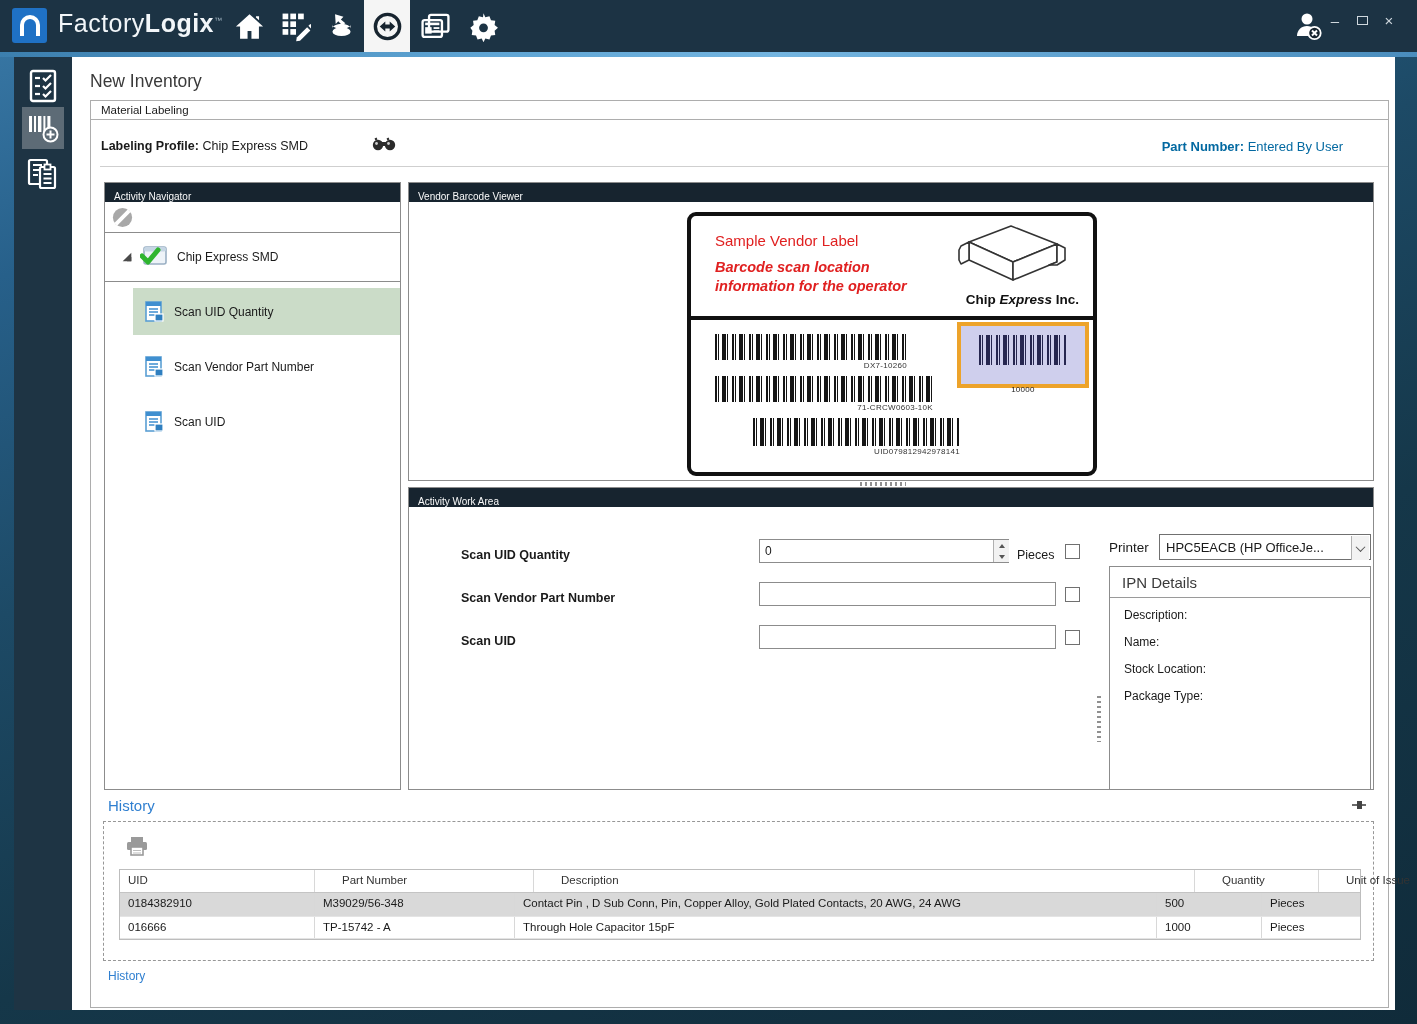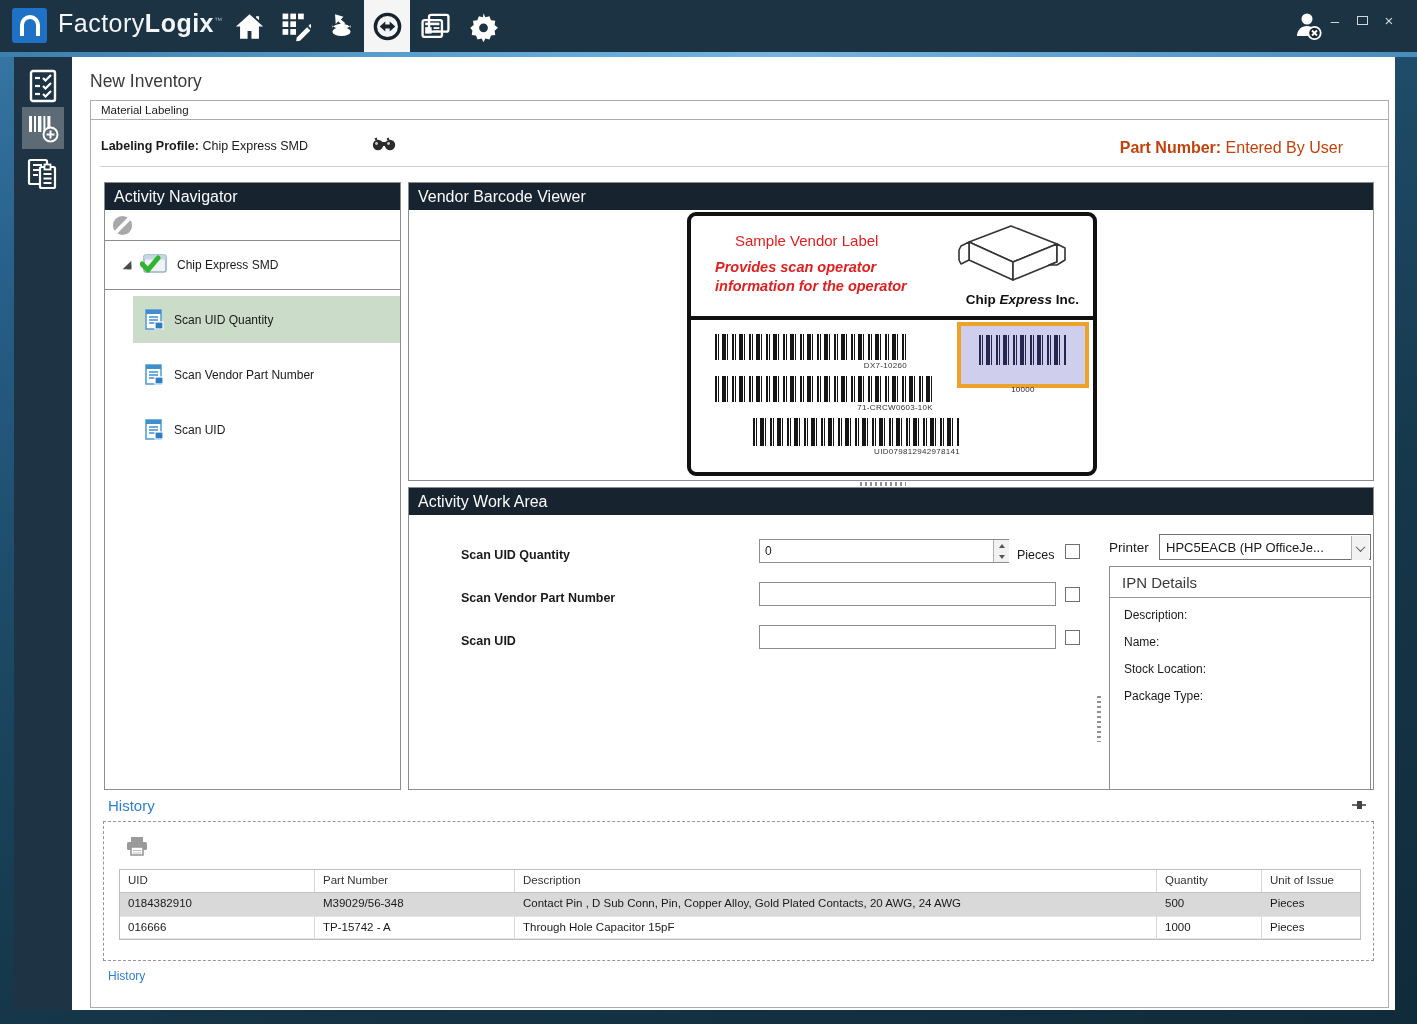--- a/index.html
+++ b/index.html
@@ -35,46 +35,46 @@
   
   .content { position:absolute; left:72px; top:57px; width:1323px; height:953px; background:#fff; }
   .page-title { position:absolute; left:18px; top:14px; font-size:17.5px; color:#3a3a3a; }
   .material-box { position:absolute; left:18px; top:43px; width:1299px; height:908px;
     border:1px solid #adadad; }
   .material-tab { height:19px; border-bottom:1px solid #adadad; line-height:18px;
     padding-left:10px; font-size:11.5px; color:#1a1a1a; }
   .profile-row { position:absolute; left:29px; top:82px; font-size:12.5px; color:#1a1a1a; }
   .profile-row b, .pn-row b { font-weight:bold; }
   .binoculars { position:absolute; left:300px; top:80px; cursor:pointer; }
-  .pn-row { position:absolute; right:52px; top:82px; font-size:16px; color:#c2410c;text-align:right; }
+  .pn-row { position:absolute; right:52px; top:82px; font-size:13px; color:#0369a1;text-align:right; }
   .hdr-divider { position:absolute; left:28px; top:109px; width:1288px; height:1px; background:#cfcfcf; }
 
   .panel { position:absolute; background:#fff; border:1px solid #8c8c8c; }
-  .panel-header { height:27px; background:#17242f; color:#fafafa; font-size:16px;
+  .panel-header { height:19px; background:#17242f; color:#fafafa; font-size:10px;
     line-height:27px; padding-left:9px; }
 
   
   #nav-panel { left:32px; top:125px; width:297px; height:608px; }
   .nav-toolbar { height:31px; border-bottom:1px solid #8c8c8c; display:flex; align-items:center; padding-left:6px; }
   .tree-root-row { height:49px; border-bottom:1px solid #8c8c8c; display:flex; align-items:center;
     padding-left:15px; cursor:pointer; }
   .expander { width:0; height:0; border-left:7px solid transparent; border-top:7px solid transparent;
     border-bottom:7px solid #4a4a4a; border-right:7px solid #4a4a4a; transform:scale(.62); margin-right:6px; }
   .tree-root-row .lbl { font-size:12px; color:#1a1a1a; margin-left:9px; }
   .tree-item { margin-left:28px; height:47px; display:flex; align-items:center; padding-left:12px; cursor:pointer; }
   .tree-item.selected { background:#cbdcc8; }
   .tree-item .lbl { font-size:12px; color:#1a1a1a; margin-left:10px; }
   .gap6 { height:6px; } .gap8 { height:8px; }
 
   
   #vendor-panel { left:336px; top:125px; width:966px; height:299px; }
   .vendor-label { position:absolute; left:278px; top:29px; width:410px; height:264px;
     border:4px solid #111; border-radius:9px; background:#fff; }
   .vl-top { position:relative; height:104px; border-bottom:4px solid #111; }
-  .vl-heading { position:absolute; left:24px; top:16px; font-size:15px; color:#e02020;margin-left:20px; }
+  .vl-heading { position:absolute; left:24px; top:16px; font-size:15px; color:#e02020; }
   .vl-sub { position:absolute; left:24px; top:42px; font-size:14.5px; font-weight:bold; font-style:italic;
     color:#e02020; line-height:19px; }
   .vl-chip { position:absolute; right:20px; top:4px; }
   .vl-company { position:absolute; right:14px; top:76px; font-size:13.5px; font-weight:bold; color:#111; }
   .vl-company .it { font-style:italic; }
   .vl-bottom { position:relative; height:152px; }
   .barcode { background:repeating-linear-gradient(90deg,
       #151515 0 2px, transparent 2px 3px, #151515 3px 4px, transparent 4px 7px,
       #151515 7px 11px, transparent 11px 12px, #151515 12px 13px, transparent 13px 17px); }
   .bc-wrap { position:absolute; text-align:right; }
@@ -125,21 +125,21 @@
   .history-title { position:absolute; left:36px; top:740px; font-size:15px; color:#2f7fd0; }
   .pin-btn { position:absolute; left:1280px; top:742px; cursor:pointer; }
   .history-box { position:absolute; left:31px; top:764px; width:1271px; height:140px;
     border:1px dashed #979797; background:#fff; }
   .print-btn { position:absolute; left:22px; top:14px; cursor:pointer; }
   .history-table { position:absolute; left:15px; top:47px; width:1242px; border:1px solid #bdbdbd;
     border-collapse:collapse; font-size:11.5px; }
   .ht-row { display:grid; grid-template-columns:195px 200px 642px 105px 98px; height:23px; }
   .ht-row > div { padding:4px 0 0 8px; white-space:nowrap; overflow:hidden; border-right:1px solid #d8d8d8; }
   .ht-row > div:last-child { border-right:none; }
-  .ht-head { color:#333; border-bottom:1px solid #c4c4c4; }
+  .ht-head { color:#333; border-bottom:1px solid #c4c4c4;gap:19px; }
   .ht-data { color:#1a1a1a; cursor:pointer; }
   .ht-data.selected { background:#d9d9d9; }
   .ht-data.r2 { border-top:1px solid #e4e4e4; border-bottom:1px solid #e4e4e4; }
   .history-link { position:absolute; left:36px; top:912px; font-size:12px; color:#2f7fd0; cursor:pointer; }
 </style>
 </head>
 <body>
 
 <div class="titlebar">
   <div class="logo-box">
@@ -340,21 +340,21 @@
       <span class="lbl">Scan UID</span>
     </div>
   </div>
 
   <div class="panel" id="vendor-panel">
     <div class="panel-header">Vendor Barcode Viewer</div>
     <div class="vendor-label">
       <div class="vl-top">
         <div class="vl-heading">Sample Vendor Label</div>
         <div class="vl-sub">
-          <div>Provides scan operator</div>
+          <div>Barcode scan location</div>
           <div>information for the operator</div>
         </div>
         <svg class="vl-chip" width="124" height="64" viewBox="0 0 124 64">
           <g fill="#fff" stroke="#333" stroke-width="1.6" stroke-linejoin="round">
             <polygon points="20,22 62,6 108,24 64,42"></polygon>
             <polygon points="20,22 20,40 64,60 64,42"></polygon>
             <polygon points="64,42 64,60 108,42 108,24"></polygon>
             <polygon points="12,26 20,22 20,40 12,44 10,40 10,30"></polygon>
             <polygon points="100,45 108,42 108,24 116,28 116,40 108,45"></polygon>
           </g>

